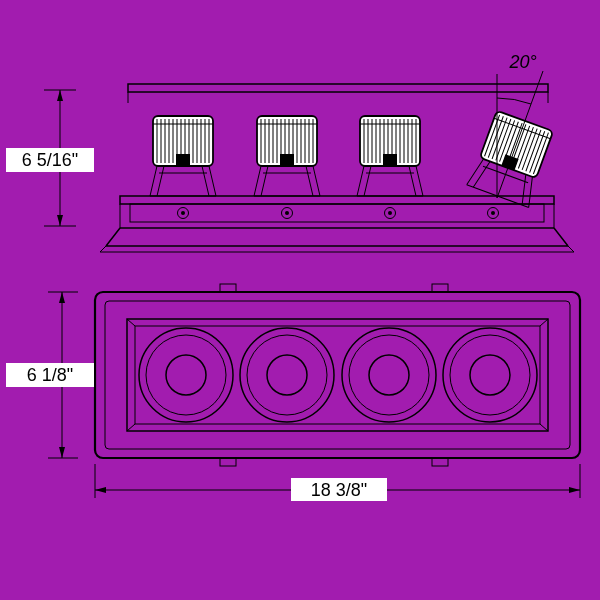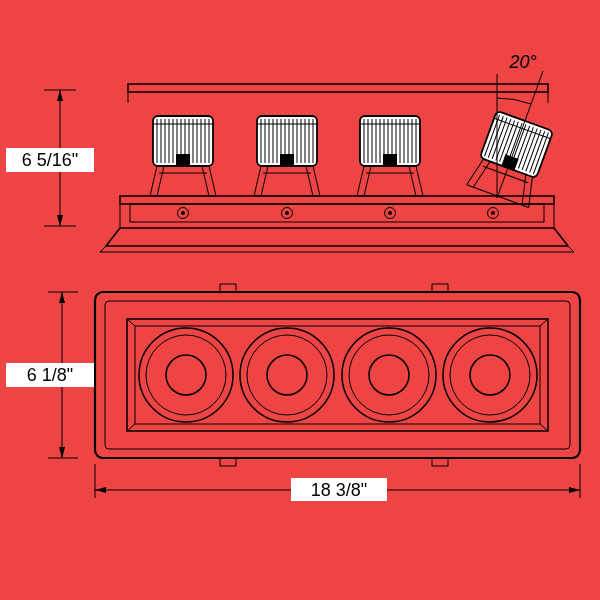--- a/index.html
+++ b/index.html
@@ -1,16 +1,16 @@
 <!DOCTYPE html>
 <html><head>
 <meta charset="utf-8">
 <style>
   html,body{margin:0;padding:0;background:#ffffff;}
-  .canvas{width:600px;height:600px;background:#ef4444;position:relative;overflow:hidden;}
+  .canvas{width:600px;height:600px;background:#a21caf;position:relative;overflow:hidden;}
   svg{display:block;}
   .ln{stroke:#000;fill:none;stroke-width:1.5;stroke-linecap:butt;}
   .thin{stroke-width:1;}
   .med{stroke-width:1.5;}
   .bold{stroke-width:2.2;}
   .fb{fill:#000;stroke:none;}
   .wbg{fill:#ffffff;stroke:none;}
   .dim-text{font-family:"Liberation Sans", sans-serif;font-size:18px;fill:#000;}
   .ang{font-style:italic;}
 </style>

